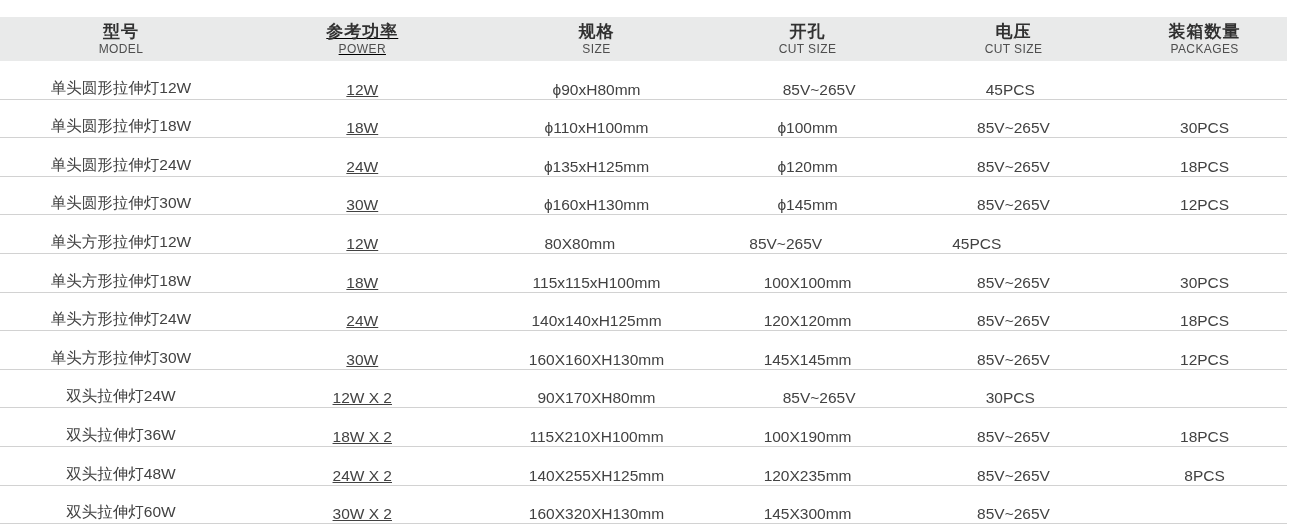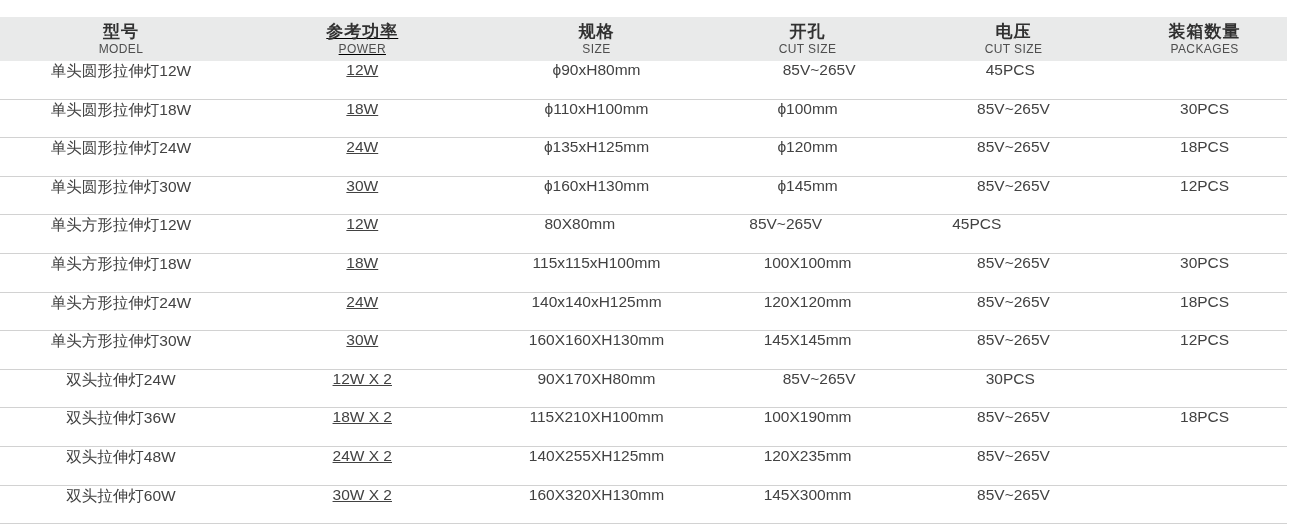--- a/index.html
+++ b/index.html
@@ -35,21 +35,21 @@
     letter-spacing: 1px;
   }
   .th .en {
     font-size: 12px;
     color: #4e4e4e;
     letter-spacing: 0.4px;
     margin-top: 2px;
   }
   .tbody .tr {
     display: flex;
-    align-items: flex-start;
+    align-items: flex-end;
     height: 38.6px;
     border-bottom: 1px solid #d2d2d2;
     background: #ffffff;
   }
   .td {
     font-size: 15.5px;
     color: #424242;
     text-align: center;
     white-space: nowrap;
     overflow: hidden;
@@ -179,20 +179,21 @@
     <div class="td c4">85V~265V</div>
     <div class="td c5">18PCS</div>
   </div>
 
   <div class="tr">
     <div class="td c0">双头拉伸灯48W</div>
     <div class="td c1">24W X 2</div>
     <div class="td c2">140X255XH125mm</div>
     <div class="td c3">120X235mm</div>
     <div class="td c4">85V~265V</div>
+    <div class="td c5">8PCS</div>
   </div>
 
   <div class="tr">
     <div class="td c0">双头拉伸灯60W</div>
     <div class="td c1">30W X 2</div>
     <div class="td c2">160X320XH130mm</div>
     <div class="td c3">145X300mm</div>
     <div class="td c4">85V~265V</div>
   </div>
 </div>

